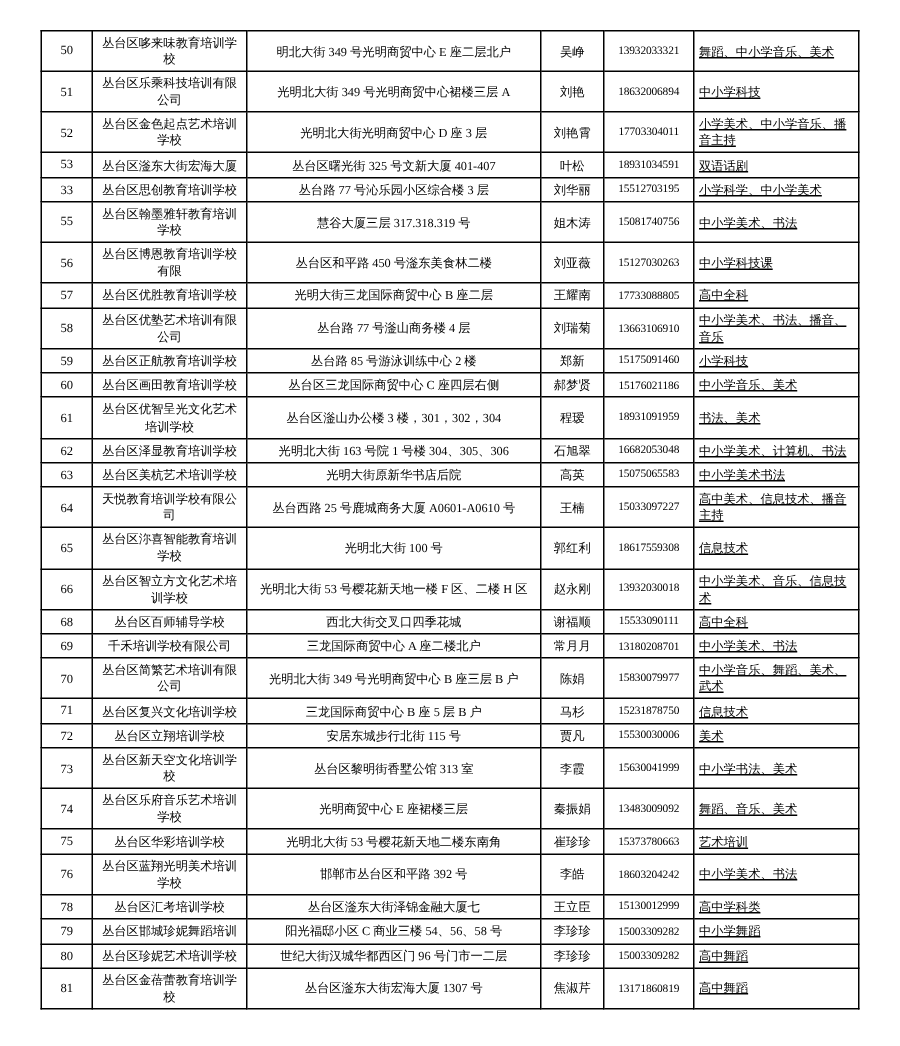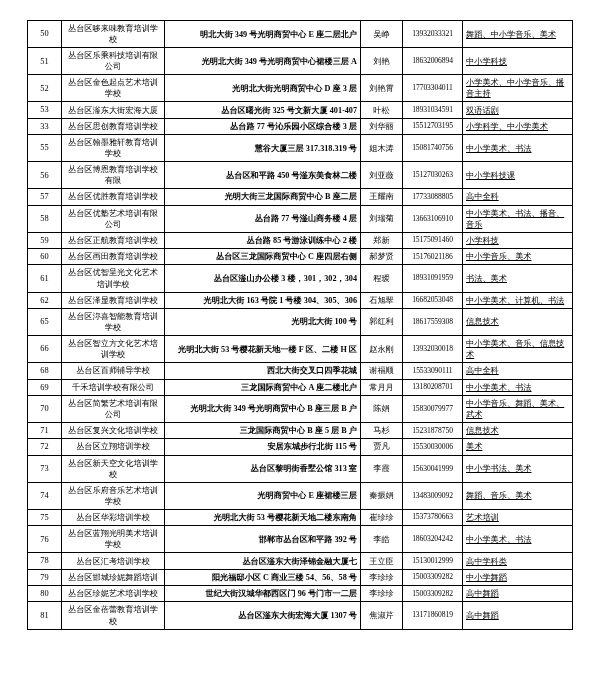--- a/index.html
+++ b/index.html
@@ -47,23 +47,22 @@
 
   td.cell-index {
     text-align: center;
     font-size: 8.4px;
   }
   td.cell-name {
     text-align: center;
     padding-left: 5px;
   }
   td.cell-addr {
-    text-align: right;
+    text-align: center;
     padding-left: 5px;
-    font-weight: bold;
   }
   td.cell-person {
     text-align: center;
   }
   td.cell-phone {
     text-align: center;
     font-size: 7.6px;
     letter-spacing: -0.1px;
   }
   td.cell-subject {
@@ -184,20 +183,36 @@
         </tr>
         <tr>
           <td class="cell-index">62</td>
           <td class="cell-name">丛台区泽显教育培训学校</td>
           <td class="cell-addr">光明北大街 163 号院 1 号楼 304、305、306</td>
           <td class="cell-person">石旭翠</td>
           <td class="cell-phone">16682053048</td>
           <td class="cell-subject">中小学美术、计算机、书法</td>
         </tr>
         <tr>
+          <td class="cell-index">63</td>
+          <td class="cell-name">丛台区美杭艺术培训学校</td>
+          <td class="cell-addr">光明大街原新华书店后院</td>
+          <td class="cell-person">高英</td>
+          <td class="cell-phone">15075065583</td>
+          <td class="cell-subject">中小学美术书法</td>
+        </tr>
+        <tr>
+          <td class="cell-index">64</td>
+          <td class="cell-name">天悦教育培训学校有限公司</td>
+          <td class="cell-addr">丛台西路 25 号鹿城商务大厦 A0601-A0610 号</td>
+          <td class="cell-person">王楠</td>
+          <td class="cell-phone">15033097227</td>
+          <td class="cell-subject">高中美术、信息技术、播音主持</td>
+        </tr>
+        <tr>
           <td class="cell-index">65</td>
           <td class="cell-name">丛台区沵喜智能教育培训学校</td>
           <td class="cell-addr">光明北大街 100 号</td>
           <td class="cell-person">郭红利</td>
           <td class="cell-phone">18617559308</td>
           <td class="cell-subject">信息技术</td>
         </tr>
         <tr>
           <td class="cell-index">66</td>
           <td class="cell-name">丛台区智立方文化艺术培训学校</td>

